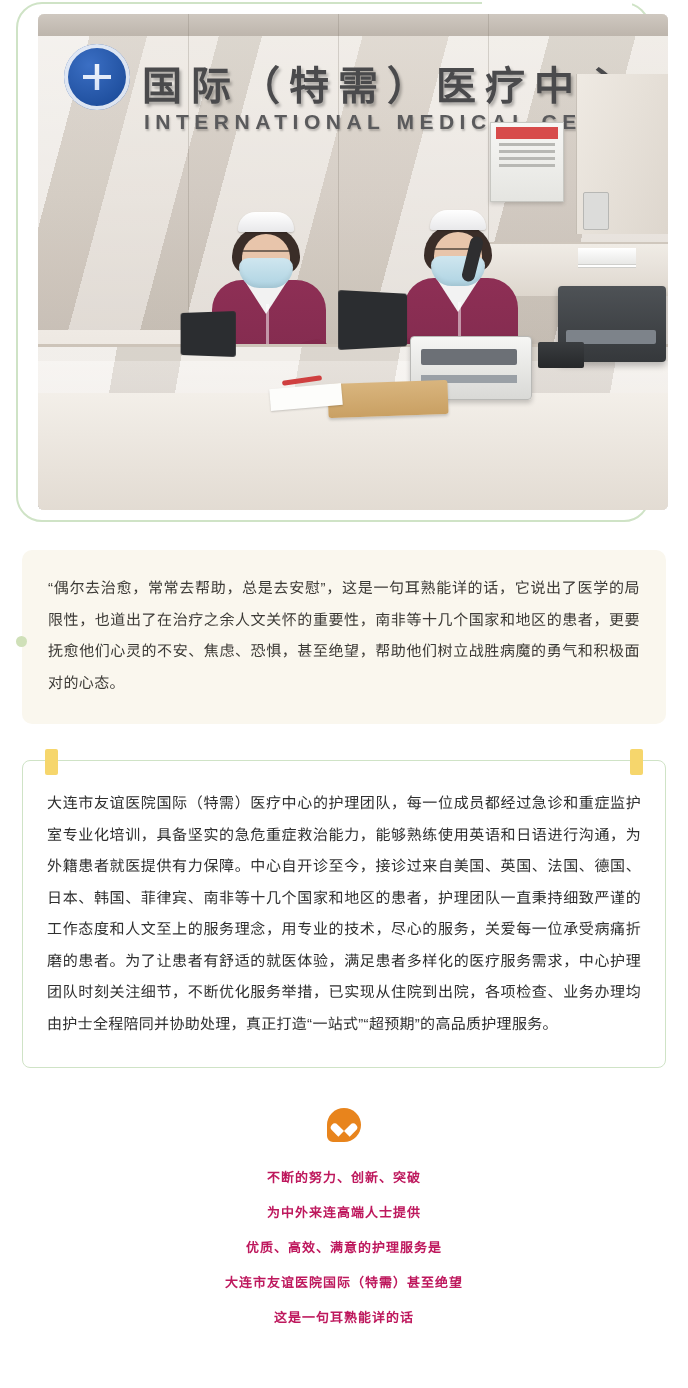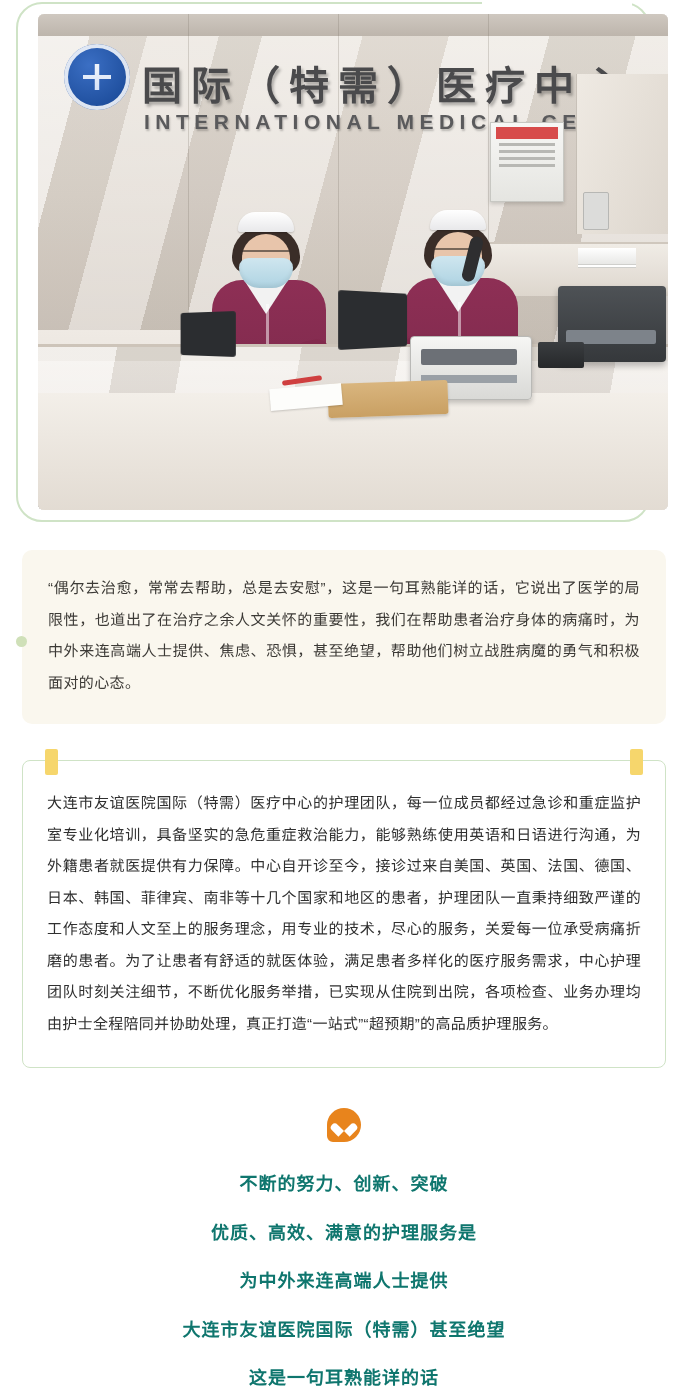--- a/index.html
+++ b/index.html
@@ -445,22 +445,22 @@
     position: absolute;
     top: 0;
     width: 8px; height: 13px;
     background: #ffffff;
     border-radius: 8px 8px 0 0;
   }
   .heart-icon .heart::before { left: 8px; transform: rotate(45deg); transform-origin: 0 100%; }
   .heart-icon .heart::after  { left: 0;  transform: rotate(-45deg); transform-origin: 100% 100%; }
 
   .slogan-line {
-    color: #0f766e;
-    font-size: 18px;
+    color: #be185d;
+    font-size: 13px;
     font-weight: 700;
     line-height: 2.7;
     letter-spacing: 1px;
   }
 </style>
 </head>
 <body>
 
 <div class="page">
 
@@ -532,34 +532,34 @@
       <div class="big-printer"></div>
       <div class="tray"></div>
       <div class="folder"></div>
       <div class="papers"></div>
       <div class="pen-red"></div>
     </div>
   </div>
 
   <div class="quote-box">
     <span class="quote-dot"></span>
-    <span>“偶尔去治愈，常常去帮助，总是去安慰”，这是一句耳熟能详的话，它说出了医学的局限性，也道出了在治疗之余人文关怀的重要性，我们在帮助患者治疗身体的病痛时，为中外来连高端人士提供、焦虑、恐惧，甚至绝望，帮助他们树立战胜病魔的勇气和积极面对的心态。</span>
+    <span>“偶尔去治愈，常常去帮助，总是去安慰”，这是一句耳熟能详的话，它说出了医学的局限性，也道出了在治疗之余人文关怀的重要性，南非等十几个国家和地区的患者，更要抚愈他们心灵的不安、焦虑、恐惧，甚至绝望，帮助他们树立战胜病魔的勇气和积极面对的心态。</span>
   </div>
 
   <div class="body-card">
     <span class="tape left"></span>
     <span class="tape right"></span>
     <span>大连市友谊医院国际（特需）医疗中心的护理团队，每一位成员都经过急诊和重症监护室专业化培训，具备坚实的急危重症救治能力，能够熟练使用英语和日语进行沟通，为外籍患者就医提供有力保障。中心自开诊至今，接诊过来自美国、英国、法国、德国、日本、韩国、菲律宾、南非等十几个国家和地区的患者，护理团队一直秉持细致严谨的工作态度和人文至上的服务理念，用专业的技术，尽心的服务，关爱每一位承受病痛折磨的患者。为了让患者有舒适的就医体验，满足患者多样化的医疗服务需求，中心护理团队时刻关注细节，不断优化服务举措，已实现从住院到出院，各项检查、业务办理均由护士全程陪同并协助处理，真正打造“一站式”“超预期”的高品质护理服务。</span>
   </div>
 
   <div class="slogan-wrap">
     <span class="heart-icon">
       <span class="bubble"></span>
       <span class="heart"></span>
     </span>
     <div class="slogan-line">不断的努力、创新、突破</div>
+    <div class="slogan-line">为中外来连高端人士提供</div>
     <div class="slogan-line">优质、高效、满意的护理服务是</div>
-    <div class="slogan-line">为中外来连高端人士提供</div>
     <div class="slogan-line">大连市友谊医院国际（特需）甚至绝望</div>
     <div class="slogan-line">这是一句耳熟能详的话</div>
   </div>
 
 </div>
 
 </body></html>

